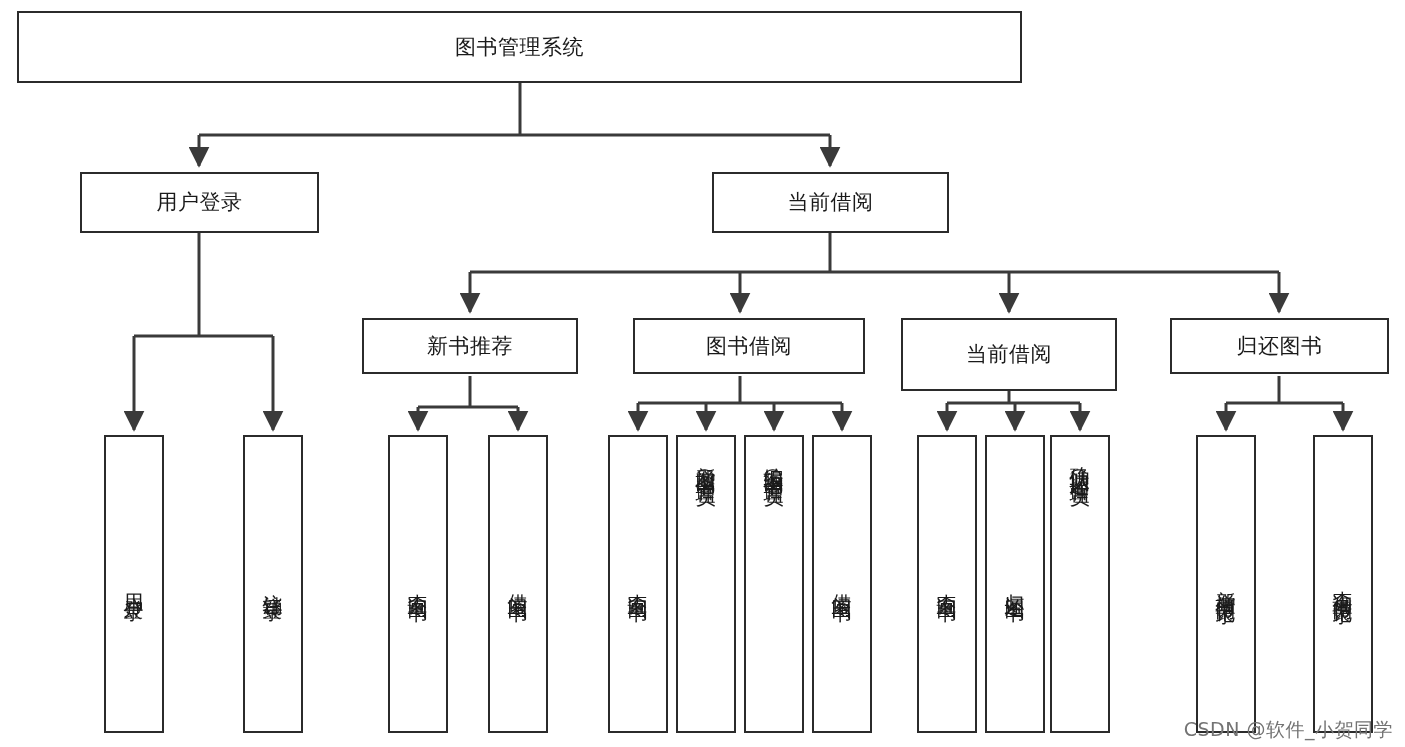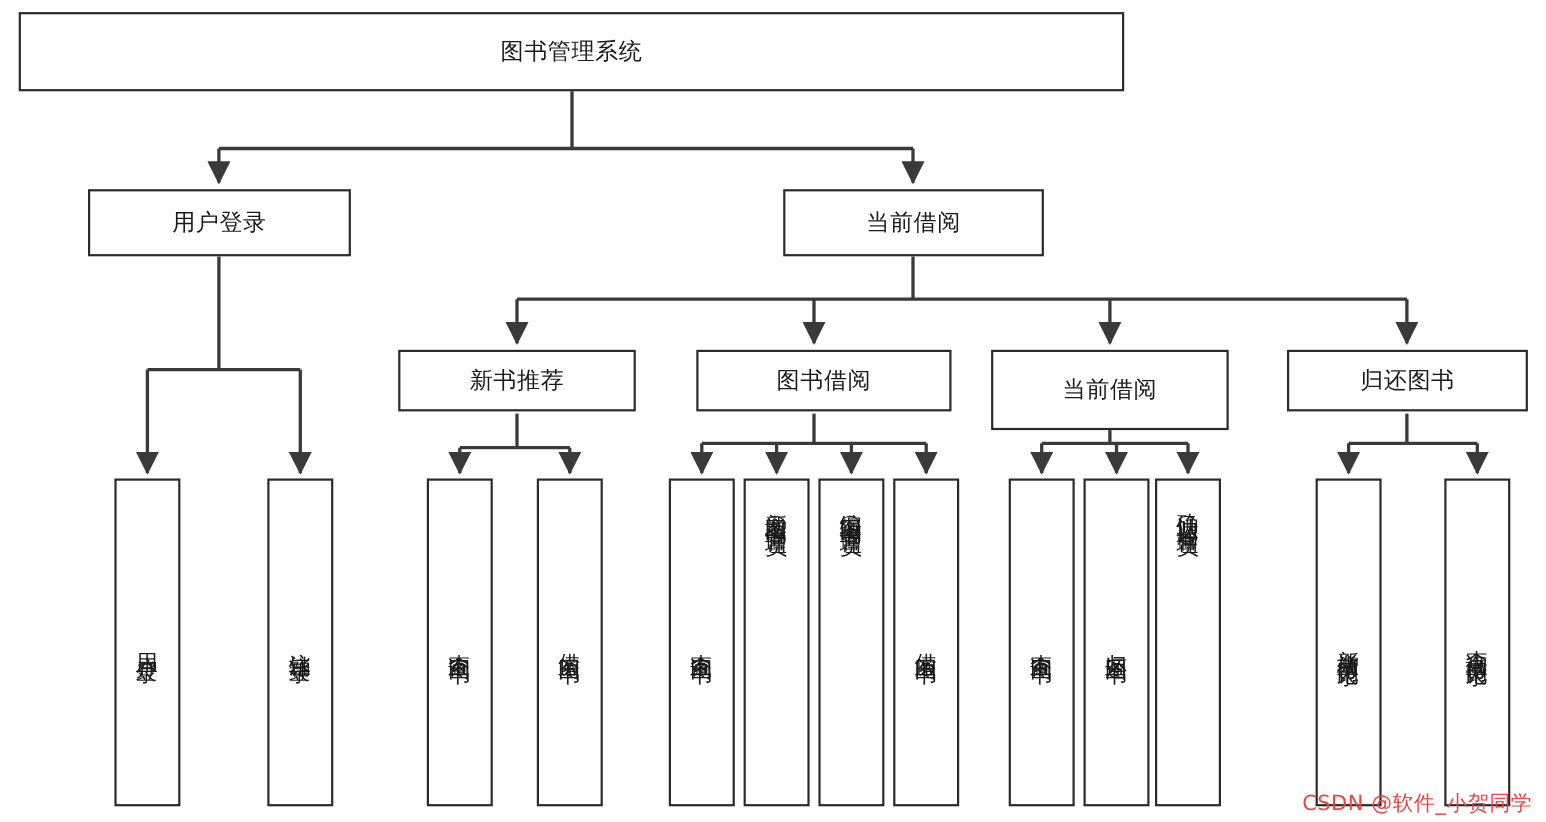--- a/index.html
+++ b/index.html
@@ -58,21 +58,21 @@
   }
   .node-box.leaf.centered {
     align-items: center;
     padding-top: 0;
   }
   .watermark {
     position: absolute;
     right: 12px;
     bottom: 4px;
     font-size: 19px;
-    color: #ef4444;
+    color: #737373;
     white-space: nowrap;
     letter-spacing: 0.5px;
     pointer-events: none;
   }
 </style>
 </head>
 <body>
 
 <div id="diagram-root">
 

